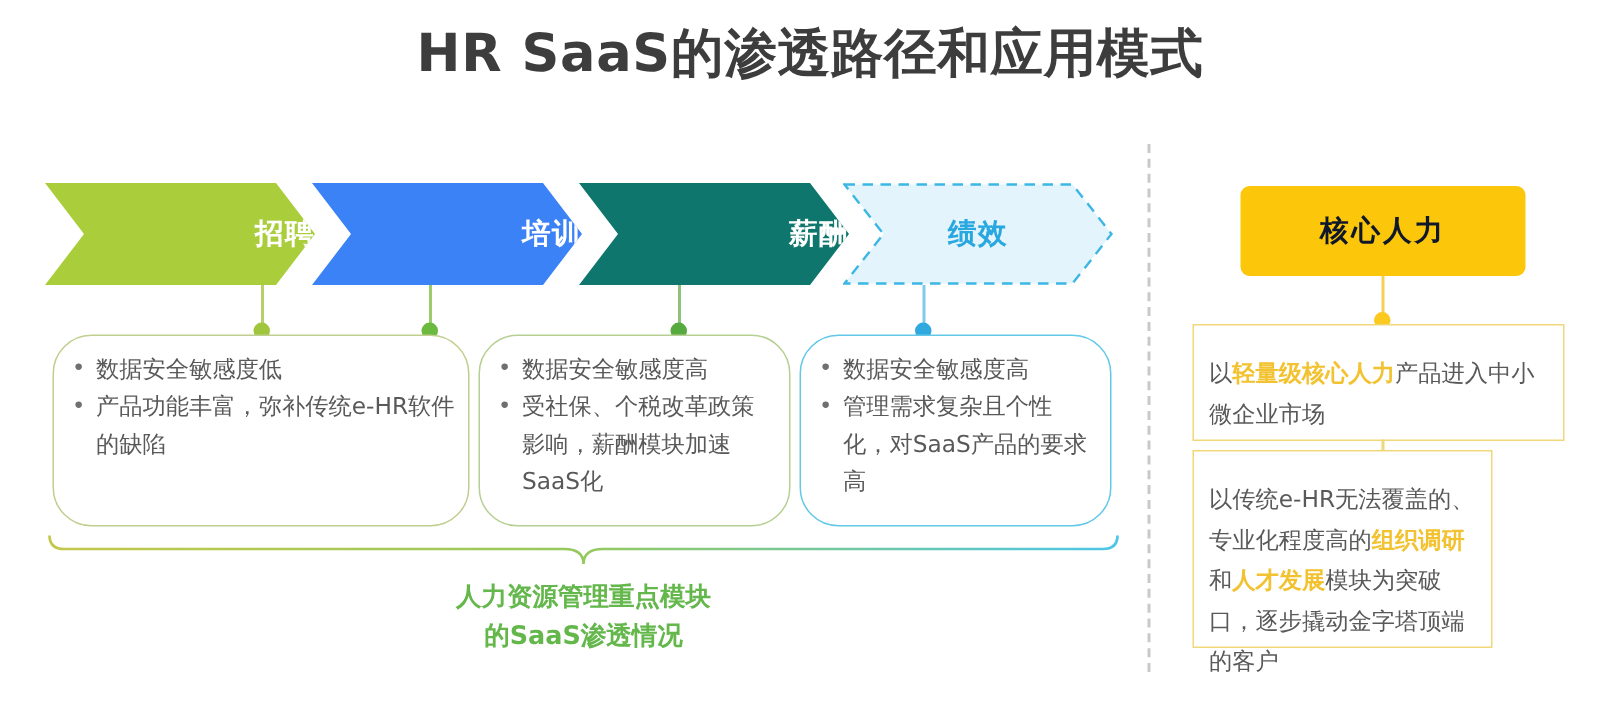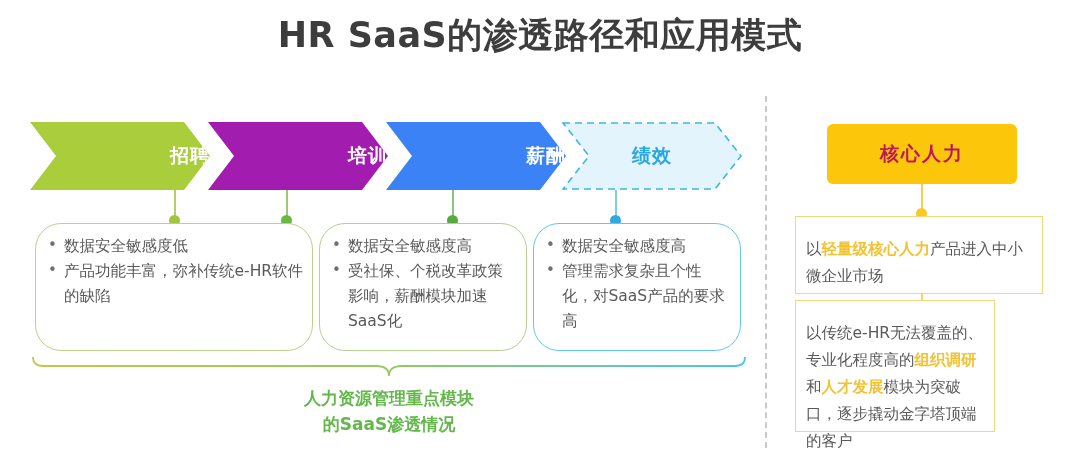--- a/index.html
+++ b/index.html
@@ -49,22 +49,22 @@
     align-items: center;
     justify-content: flex-end;
     color: #ffffff;
     font-size: 19px;
     font-weight: bold;
     letter-spacing: 1px;
     -webkit-clip-path: polygon(0 0, calc(100% - 26px) 0, 100% 50%, calc(100% - 26px) 100%, 0 100%, 26px 50%);
     clip-path: polygon(0 0, calc(100% - 26px) 0, 100% 50%, calc(100% - 26px) 100%, 0 100%, 26px 50%);
   }
   .chev1 { left: 30px;  width: 180px; background: #aacd3b; }
-  .chev2 { left: 208px; width: 180px; background: #a21caf; }
-  .chev3 { left: 386px; width: 180px; background: #3b82f6; }
+  .chev2 { left: 208px; width: 180px; background: #3b82f6; }
+  .chev3 { left: 386px; width: 180px; background: #0f766e; }
 
   .chev4wrap {
     position: absolute;
     left: 562px;
     top: 122px;
     width: 180px;
     height: 68px;
   }
   .chev4wrap svg { display: block; }
   .chev4label {
@@ -151,21 +151,21 @@
     position: absolute;
     left: 827px;
     top: 124px;
     width: 190px;
     height: 60px;
     background: #fcc70b;
     border-radius: 6px;
     display: flex;
     align-items: center;
     justify-content: center;
-    color: #be185d;
+    color: #0f172a;
     font-size: 19px;
     font-weight: bold;
     letter-spacing: 2px;
   }
   .ystem {
     position: absolute;
     left: 921px;
     top: 184px;
     width: 2px;
     height: 28px;

